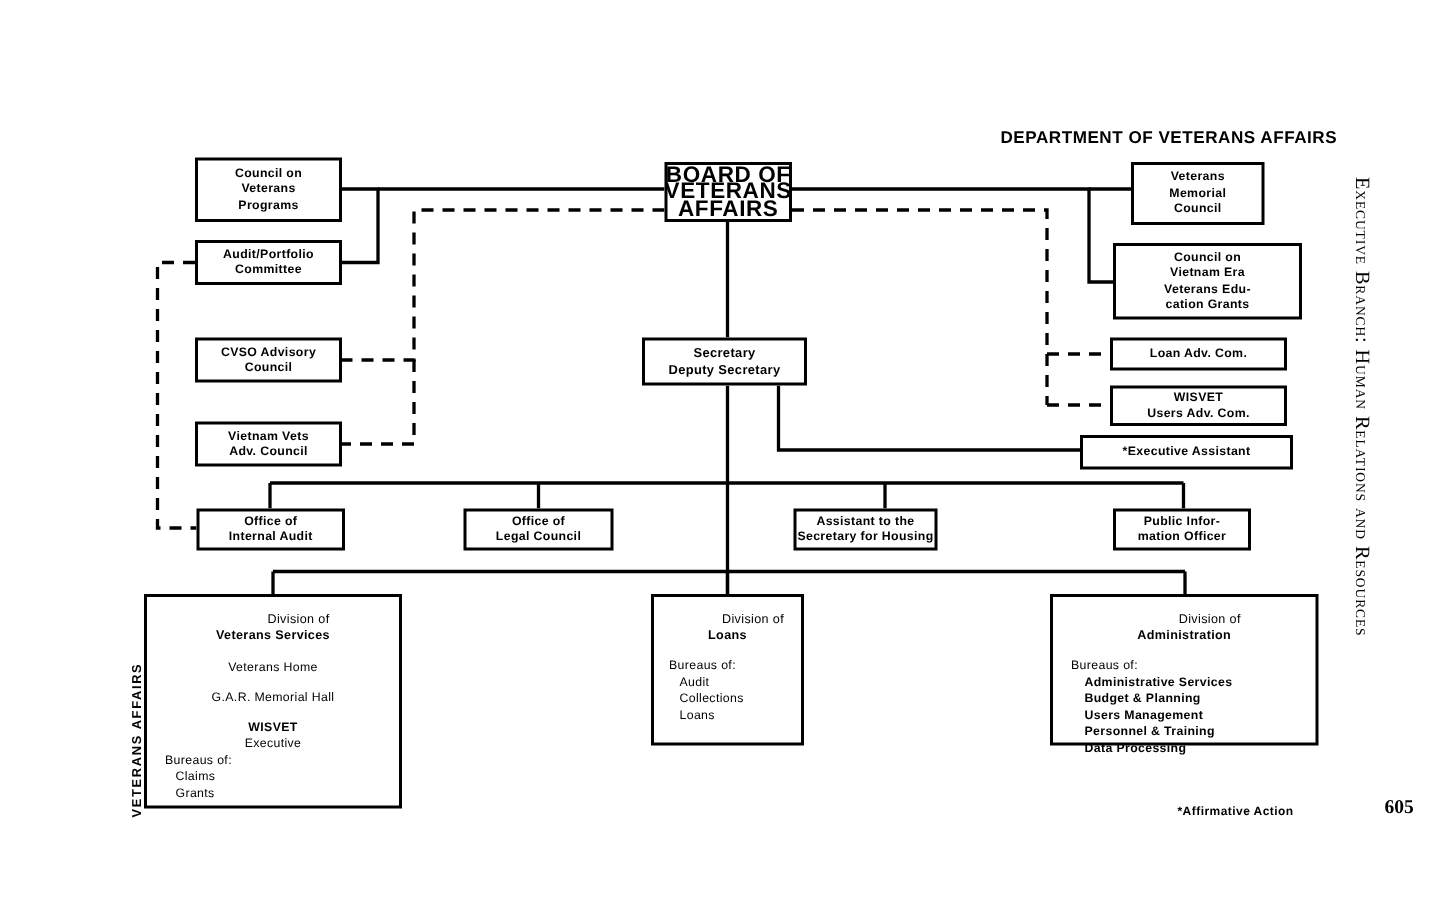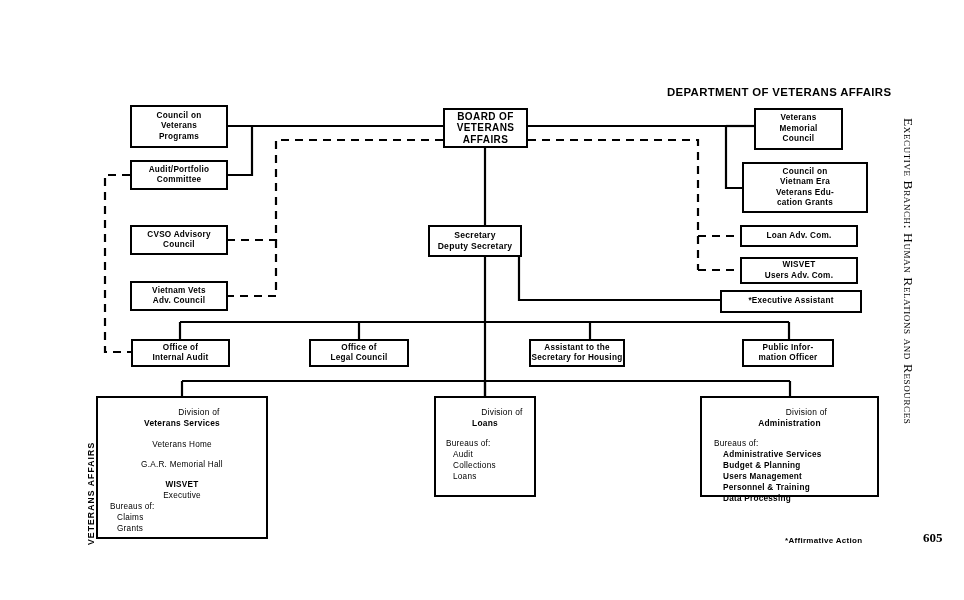--- a/index.html
+++ b/index.html
@@ -13,21 +13,21 @@
   .box{
     position:absolute;border:2px solid #000;background:#fff;
     box-sizing:border-box;display:flex;flex-direction:column;
     align-items:center;justify-content:center;text-align:center;
     font-size:8.2px;line-height:10.5px;font-weight:bold;letter-spacing:.25px;
     z-index:5;
   }
   .box .ln{display:block;white-space:nowrap;}
   .box.thick{border-width:2.4px;}
   .box.topalign{justify-content:flex-start;padding-top:9px;}
-  .box.boardbox{font-size:10px;line-height:11.5px;letter-spacing:.4px;}
+  .box.boardbox{font-size:15px;line-height:11.5px;letter-spacing:.4px;}
   .box.secbox{font-size:8.6px;line-height:11px;}
 
   .divhead{font-weight:bold;font-size:8.4px;line-height:10.5px;text-align:center;}
   .divhead .t1{font-weight:normal;padding-left:34px;}
   .divbody{font-weight:normal;font-size:8.2px;line-height:11px;}
   .divbody.center{text-align:center;}
   .bureaus{position:absolute;font-weight:normal;font-size:8.2px;line-height:11px;text-align:left;}
 
   .title{
     position:absolute;font-size:11.4px;font-weight:bold;letter-spacing:.35px;
@@ -119,21 +119,21 @@
     <span class="ln">Vietnam Vets</span>
     <span class="ln">Adv. Council</span>
   </div>
 
   <div class="box boardbox thick" style="left:443px;top:108px;width:85px;height:40px;">
     <span class="ln">BOARD OF</span>
     <span class="ln">VETERANS</span>
     <span class="ln">AFFAIRS</span>
   </div>
 
-  <div class="box secbox" style="left:428px;top:225px;width:94px;height:32px;">
+  <div class="box secbox" style="left:428px;top:225px;width:110px;height:32px;">
     <span class="ln">Secretary</span>
     <span class="ln">Deputy Secretary</span>
   </div>
 
   <div class="box" style="left:754px;top:108px;width:89px;height:42px;">
     <span class="ln">Veterans</span>
     <span class="ln">Memorial</span>
     <span class="ln">Council</span>
   </div>
 

